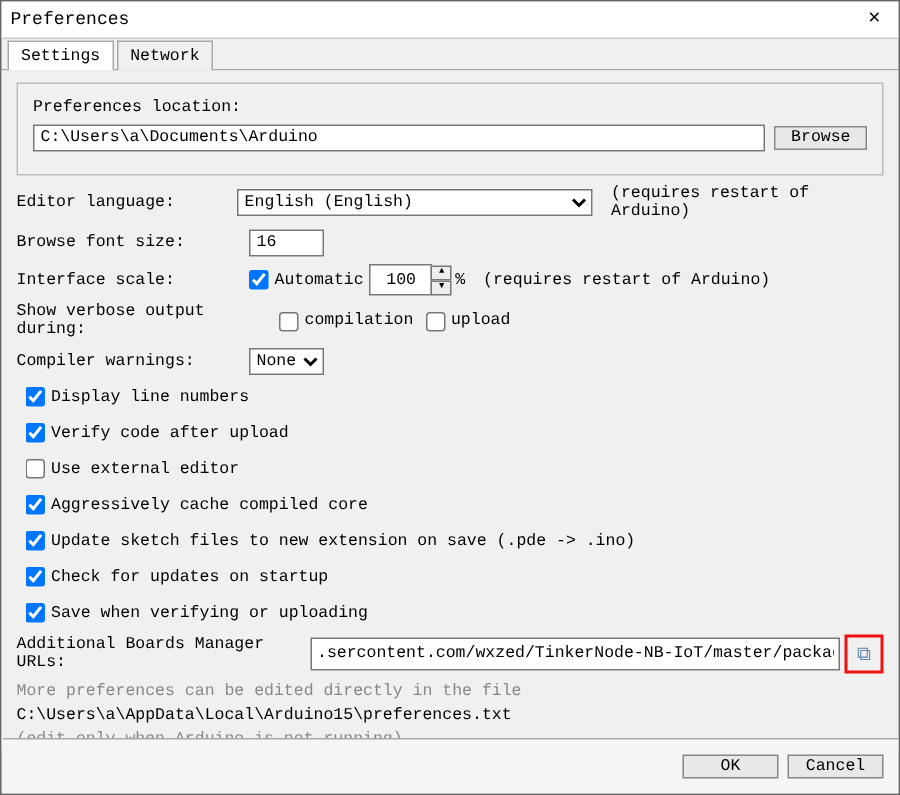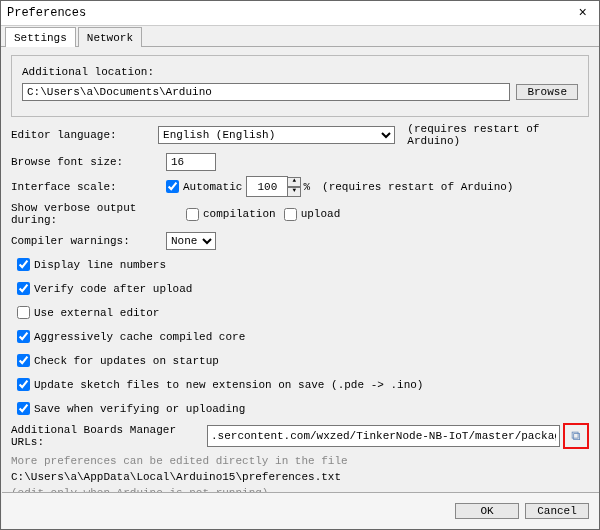--- a/index.html
+++ b/index.html
@@ -43,21 +43,21 @@
   </div>
 
   <div class="tabs">
     <div class="tab">Settings</div>
     <div class="tab inactive">Network</div>
   </div>
 
   <div class="content">
 
     <div class="group">
-      <div style="margin-bottom:4px">Additional location:</div>
+      <div style="margin-bottom:4px">Preferences location:</div>
       <div class="row">
         <input class="input wide" value="C:\Users\a\Documents\Arduino" style="">
         <button class="btn" style="margin-left:6px">Browse</button>
       </div>
     </div>
 
     <div class="row">
       <span class="lbl">Editor language:</span>
       <select class="select" style="width:250px">
         <option>English (English)</option>
@@ -110,25 +110,25 @@
         <div class="row">
           <input type="checkbox" class="chk" style="margin-left: 6px;">
           <span>Use external editor</span>
         </div>
         <div class="row">
           <input type="checkbox" class="chk" checked="" style="margin-left: 6px;">
           <span>Aggressively cache compiled core</span>
         </div>
         <div class="row">
           <input type="checkbox" class="chk" checked="" style="margin-left: 6px;">
-          <span>Check for updates on startup</span>
+          <span>Update sketch files to new extension on save (.pde -&gt; .ino)</span>
         </div>
         <div class="row">
           <input type="checkbox" class="chk" checked="" style="margin-left: 6px;">
-          <span>Update sketch files to new extension on save (.pde -&gt; .ino)</span>
+          <span>Check for updates on startup</span>
         </div>
         <div class="row">
           <input type="checkbox" class="chk" checked="" style="margin-left: 6px;">
           <span>Save when verifying or uploading</span>
         </div>
       </div>
 
     <div class="boards-row">
       <span class="boards-lbl">Additional Boards Manager URLs:</span>
       <input class="boards-input" value=".sercontent.com/wxzed/TinkerNode-NB-IoT/master/package_TinkerNode-NB-IoT_index.json" style="">

